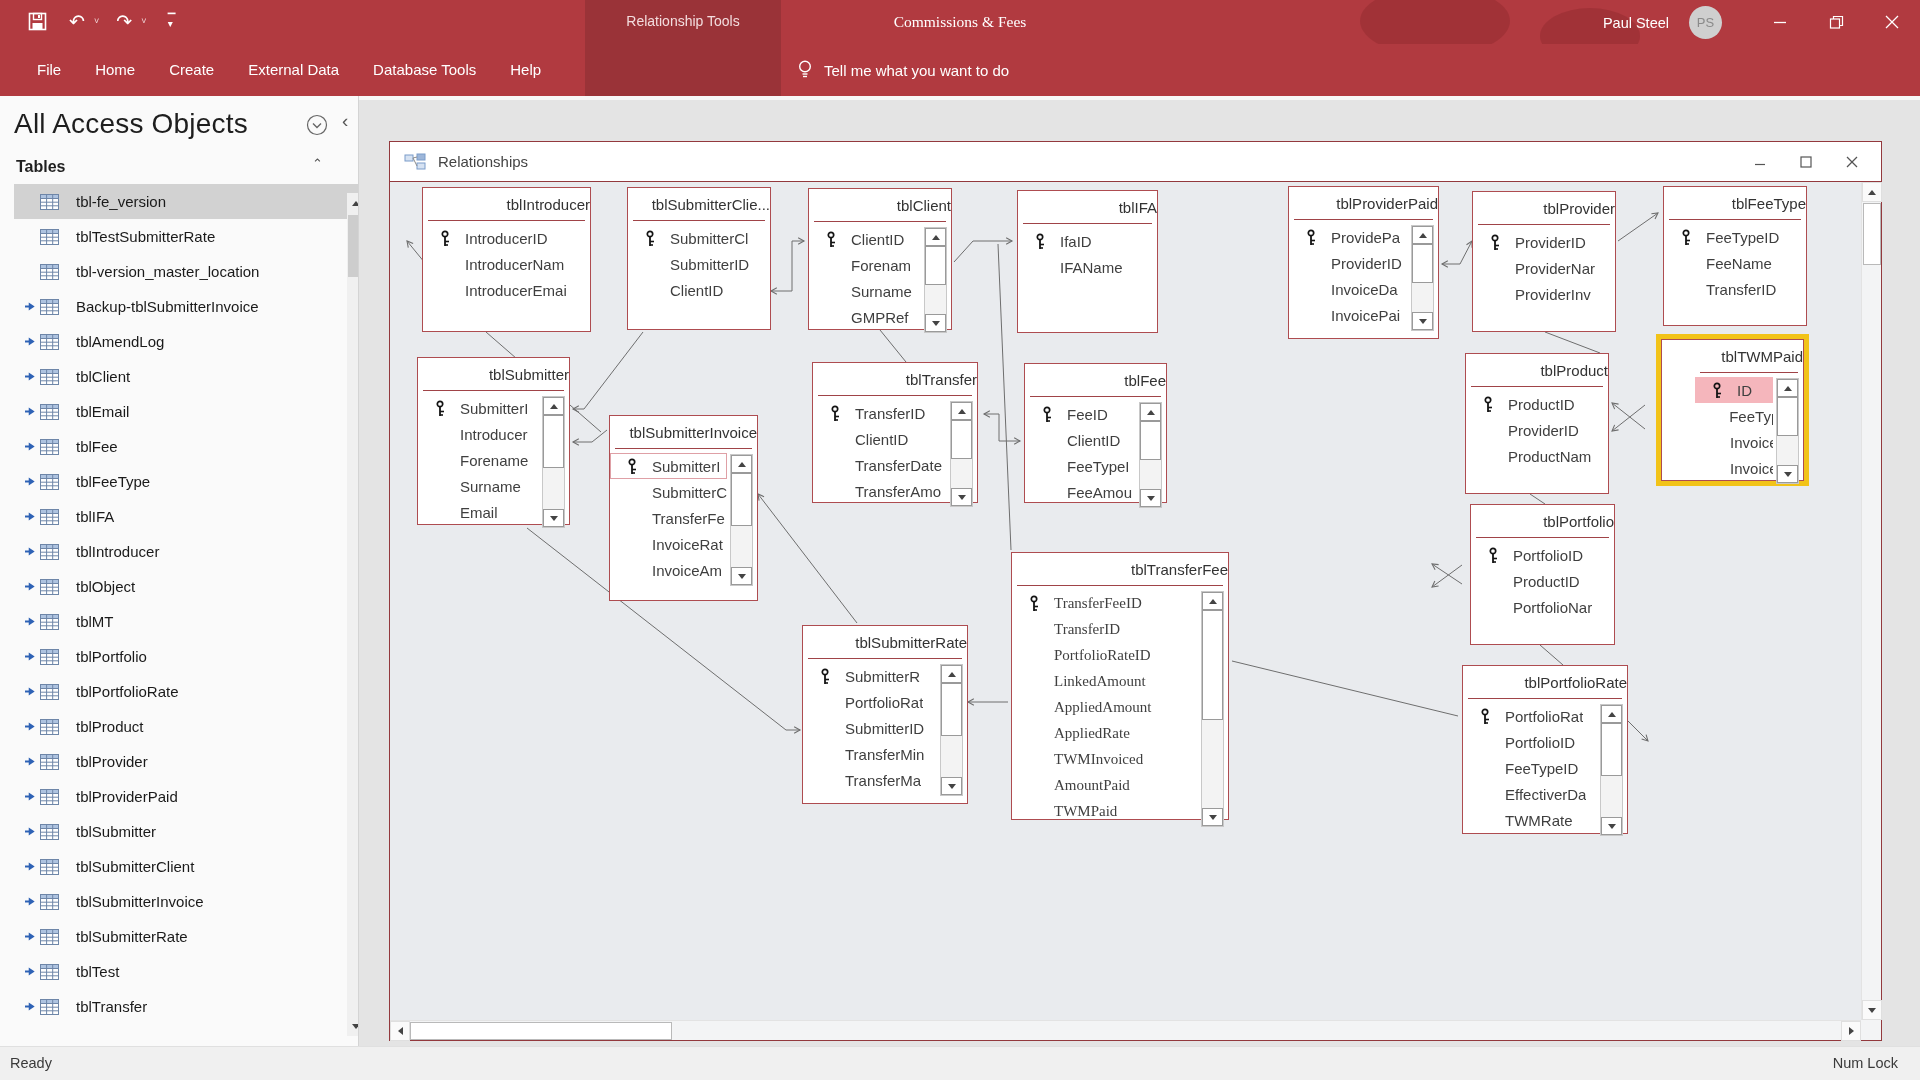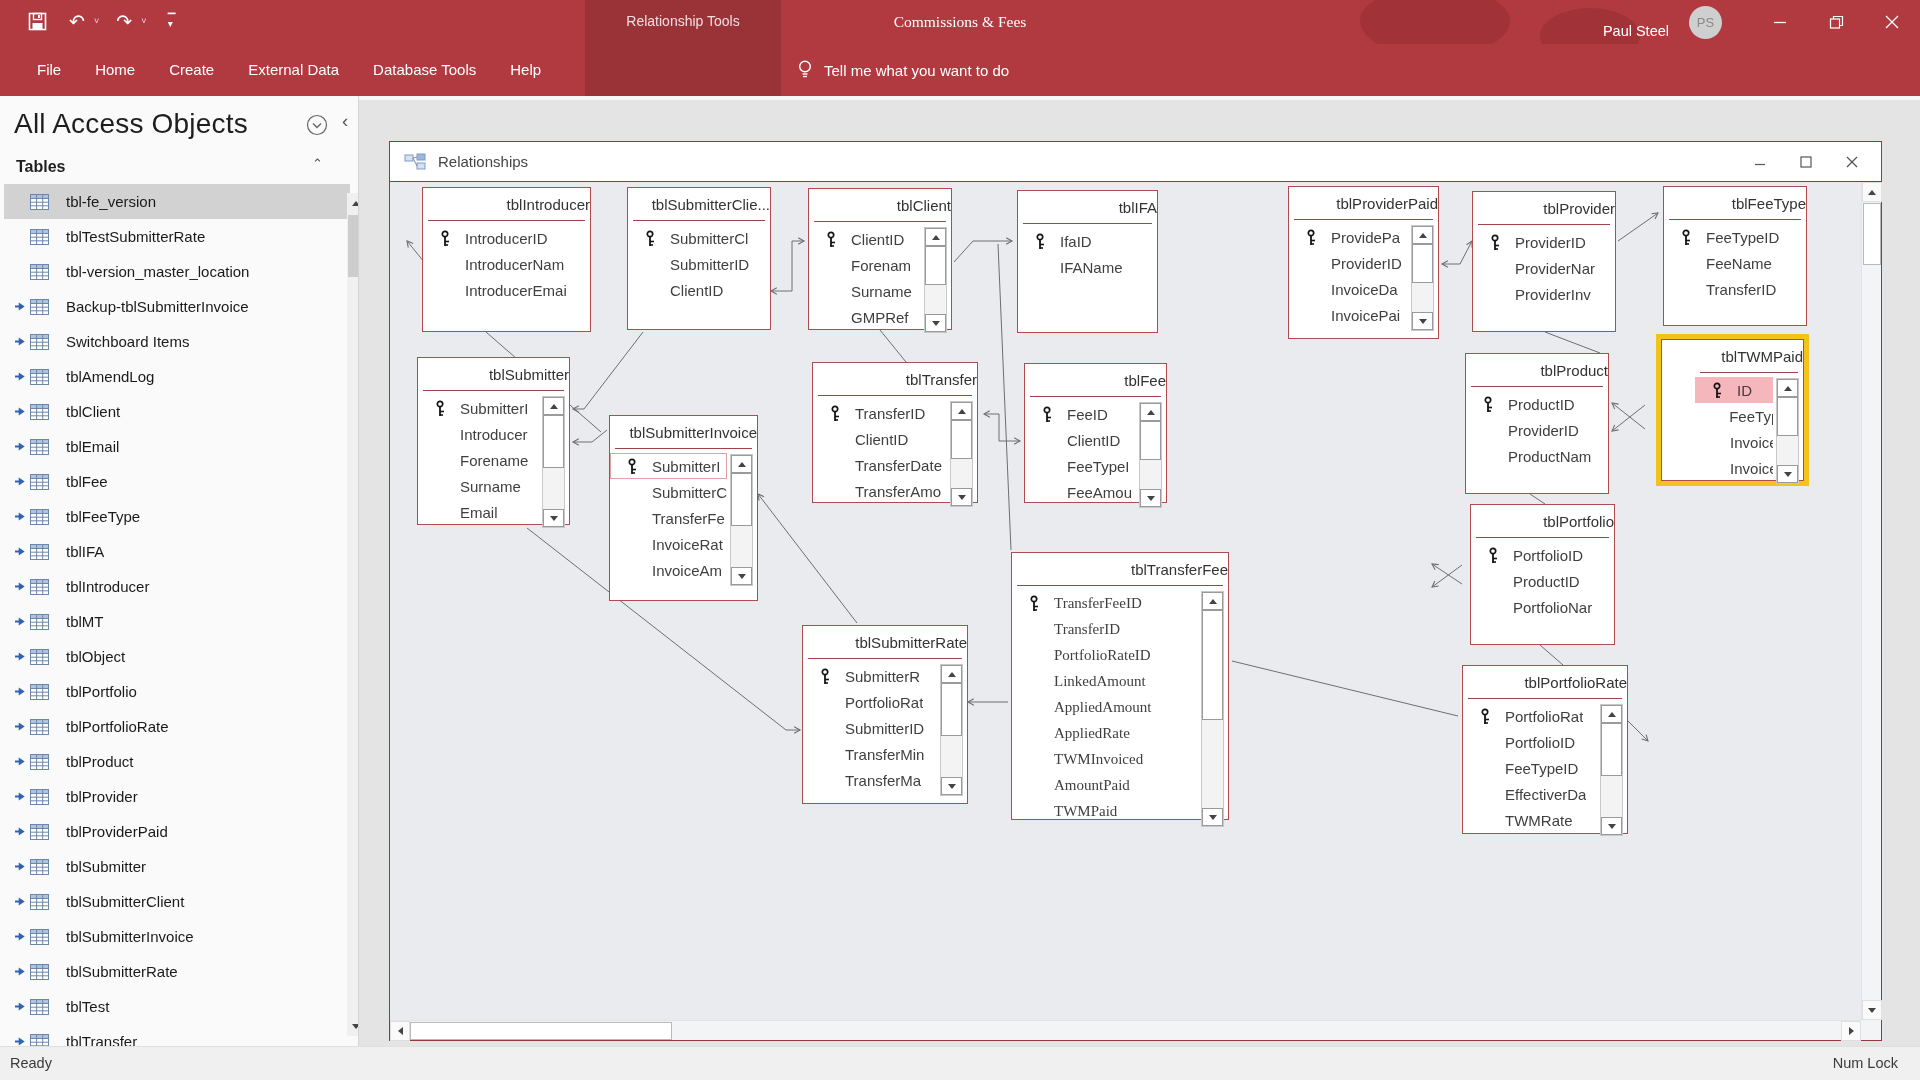--- a/index.html
+++ b/index.html
@@ -9,41 +9,41 @@
   
   .titlebar { position:absolute; left:0; top:0; width:1920px; height:44px; background:#B13A40; z-index:30; }
   .tabrow   { position:absolute; left:0; top:44px; width:1920px; height:52px; background:#B13A40; z-index:30; }
   .contextual-region { position:absolute; left:585px; top:0; width:196px; height:96px; background:#9A3338; z-index:31; }
   .contextual-label { position:absolute; left:0; top:13px; width:100%; text-align:center;
     color:#F3DDDE; font-size:14px; }
   .doc-title { position:absolute; left:860px; top:13px; width:200px; text-align:center; color:#fff; font-size:15.5px; z-index:32;font-family:Liberation Serif, serif;}
   .qat { position:absolute; left:22px; top:6px; display:flex; align-items:center; gap:10px; z-index:33; color:#fff; }
   .qat .qbtn { width:30px; height:30px; display:flex; align-items:center; justify-content:center; font-size:19px; color:#fff; }
   .qat .chev { font-size:9px; color:#F0D8D9; margin-left:-8px; }
-  .userblock { position:absolute; right:198px; top:6px; display:flex; align-items:flex-end; gap:20px; z-index:33; }
+  .userblock { position:absolute; right:198px; top:6px; display:flex; align-items:center; gap:20px; z-index:33; }
   .username { color:#fff; font-size:14.5px; }
   .avatar { width:33px; height:33px; border-radius:50%; background:#CFCFCF; color:#8A8A8A;
     display:flex; align-items:center; justify-content:center; font-size:13px; }
   .winctl { position:absolute; right:0; top:0; display:flex; z-index:34; }
   .winctl .wbtn { width:56px; height:44px; display:flex; align-items:center; justify-content:center; }
   .blob { position:absolute; border-radius:50%; background:rgba(125,33,38,0.30); z-index:31; }
   .tabs { position:absolute; left:20px; top:0; height:52px; display:flex; align-items:center; z-index:32; }
   .tab { padding:0 17px; height:52px; line-height:52px; color:#fff; font-size:15px; white-space:nowrap; }
   .tab.active { background:transparent; } 
   .tellme { position:absolute; left:796px; top:0; height:52px; display:flex; align-items:center; gap:10px; z-index:32; color:#fff; font-size:15px;}
   .ribbon-edge { position:absolute; left:0; top:96px; width:1920px; height:4px; background:#F7F7F7; z-index:5; }
 
   
   .sidebar { position:absolute; left:0; top:96px; width:359px; height:950px; background:#FAFAFA;
     border-right:1px solid #D4D4D4; z-index:10; overflow:hidden; }
   .sb-header { position:absolute; left:14px; top:12px; font-size:28px; color:#1E1E1E; letter-spacing:0.2px; }
   .sb-hdr-ico { position:absolute; top:18px; color:#555; }
   .sb-group { position:absolute; left:16px; top:62px; font-size:16px; font-weight:bold; color:#1F1F1F; }
   .sb-group-chev { position:absolute; left:312px; top:60px; color:#555; font-size:13px; }
-  .nav-list { position:absolute; left:4px; top:88px; width:346px; }
+  .nav-list { position:absolute; left:14px; top:88px; width:346px; }
   .nav-item { height:35px; display:flex; align-items:center; position:relative; }
   .nav-item.sel { background:#D2D2D2; }
   .nav-item .larrow { position:absolute; left:11px; width:12px; display:flex; }
   .nav-item .ticon { position:absolute; left:26px; display:flex; }
   .nav-item .nav-label { position:absolute; left:62px; font-size:15px; color:#1A1A1A; white-space:nowrap; }
   .sb-scroll { position:absolute; left:347px; top:97px; width:17px; height:843px; background:#F0F0F0; }
   .sb-scroll .sbtn { position:absolute; left:0; width:17px; height:20px; display:flex; align-items:center; justify-content:center; background:#F0F0F0;}
   .sb-thumb { position:absolute; left:1px; top:22px; width:15px; height:62px; background:#CDCDCD; }
 
   
@@ -250,38 +250,20 @@
         <span class="ticon">
           <svg width="19" height="16" viewBox="0 0 19 16">
             <rect x="0.5" y="0.5" width="18" height="15" fill="#fff" stroke="#6E86A8"></rect>
             <rect x="0.5" y="0.5" width="18" height="4" fill="#AEC3E0" stroke="#6E86A8"></rect>
             <line x1="6.6" y1="0.5" x2="6.6" y2="15.5" stroke="#6E86A8"></line>
             <line x1="12.7" y1="0.5" x2="12.7" y2="15.5" stroke="#6E86A8"></line>
             <line x1="0.5" y1="8.2" x2="18.5" y2="8.2" stroke="#6E86A8"></line>
             <line x1="0.5" y1="11.8" x2="18.5" y2="11.8" stroke="#6E86A8"></line>
           </svg>
         </span>
-        <span class="nav-label">Switchboard Items</span>
-      </div>
-      <div class="nav-item">
-        <span class="larrow">
-          <svg width="11" height="11" viewBox="0 0 10 10">
-            <path d="M0,4 h3.4 v-2.6 l5.4,3.6 -5.4,3.6 v-2.6 h-3.4 z" fill="#2E62B5"></path>
-          </svg>
-        </span>
-        <span class="ticon">
-          <svg width="19" height="16" viewBox="0 0 19 16">
-            <rect x="0.5" y="0.5" width="18" height="15" fill="#fff" stroke="#6E86A8"></rect>
-            <rect x="0.5" y="0.5" width="18" height="4" fill="#AEC3E0" stroke="#6E86A8"></rect>
-            <line x1="6.6" y1="0.5" x2="6.6" y2="15.5" stroke="#6E86A8"></line>
-            <line x1="12.7" y1="0.5" x2="12.7" y2="15.5" stroke="#6E86A8"></line>
-            <line x1="0.5" y1="8.2" x2="18.5" y2="8.2" stroke="#6E86A8"></line>
-            <line x1="0.5" y1="11.8" x2="18.5" y2="11.8" stroke="#6E86A8"></line>
-          </svg>
-        </span>
         <span class="nav-label">tblAmendLog</span>
       </div>
       <div class="nav-item">
         <span class="larrow">
           <svg width="11" height="11" viewBox="0 0 10 10">
             <path d="M0,4 h3.4 v-2.6 l5.4,3.6 -5.4,3.6 v-2.6 h-3.4 z" fill="#2E62B5"></path>
           </svg>
         </span>
         <span class="ticon">
           <svg width="19" height="16" viewBox="0 0 19 16">
@@ -394,39 +376,39 @@
         <span class="ticon">
           <svg width="19" height="16" viewBox="0 0 19 16">
             <rect x="0.5" y="0.5" width="18" height="15" fill="#fff" stroke="#6E86A8"></rect>
             <rect x="0.5" y="0.5" width="18" height="4" fill="#AEC3E0" stroke="#6E86A8"></rect>
             <line x1="6.6" y1="0.5" x2="6.6" y2="15.5" stroke="#6E86A8"></line>
             <line x1="12.7" y1="0.5" x2="12.7" y2="15.5" stroke="#6E86A8"></line>
             <line x1="0.5" y1="8.2" x2="18.5" y2="8.2" stroke="#6E86A8"></line>
             <line x1="0.5" y1="11.8" x2="18.5" y2="11.8" stroke="#6E86A8"></line>
           </svg>
         </span>
+        <span class="nav-label">tblObject</span>
+      </div>
+      <div class="nav-item">
+        <span class="larrow">
+          <svg width="11" height="11" viewBox="0 0 10 10">
+            <path d="M0,4 h3.4 v-2.6 l5.4,3.6 -5.4,3.6 v-2.6 h-3.4 z" fill="#2E62B5"></path>
+          </svg>
+        </span>
+        <span class="ticon">
+          <svg width="19" height="16" viewBox="0 0 19 16">
+            <rect x="0.5" y="0.5" width="18" height="15" fill="#fff" stroke="#6E86A8"></rect>
+            <rect x="0.5" y="0.5" width="18" height="4" fill="#AEC3E0" stroke="#6E86A8"></rect>
+            <line x1="6.6" y1="0.5" x2="6.6" y2="15.5" stroke="#6E86A8"></line>
+            <line x1="12.7" y1="0.5" x2="12.7" y2="15.5" stroke="#6E86A8"></line>
+            <line x1="0.5" y1="8.2" x2="18.5" y2="8.2" stroke="#6E86A8"></line>
+            <line x1="0.5" y1="11.8" x2="18.5" y2="11.8" stroke="#6E86A8"></line>
+          </svg>
+        </span>
         <span class="nav-label">tblMT</span>
-      </div>
-      <div class="nav-item">
-        <span class="larrow">
-          <svg width="11" height="11" viewBox="0 0 10 10">
-            <path d="M0,4 h3.4 v-2.6 l5.4,3.6 -5.4,3.6 v-2.6 h-3.4 z" fill="#2E62B5"></path>
-          </svg>
-        </span>
-        <span class="ticon">
-          <svg width="19" height="16" viewBox="0 0 19 16">
-            <rect x="0.5" y="0.5" width="18" height="15" fill="#fff" stroke="#6E86A8"></rect>
-            <rect x="0.5" y="0.5" width="18" height="4" fill="#AEC3E0" stroke="#6E86A8"></rect>
-            <line x1="6.6" y1="0.5" x2="6.6" y2="15.5" stroke="#6E86A8"></line>
-            <line x1="12.7" y1="0.5" x2="12.7" y2="15.5" stroke="#6E86A8"></line>
-            <line x1="0.5" y1="8.2" x2="18.5" y2="8.2" stroke="#6E86A8"></line>
-            <line x1="0.5" y1="11.8" x2="18.5" y2="11.8" stroke="#6E86A8"></line>
-          </svg>
-        </span>
-        <span class="nav-label">tblObject</span>
       </div>
       <div class="nav-item">
         <span class="larrow">
           <svg width="11" height="11" viewBox="0 0 10 10">
             <path d="M0,4 h3.4 v-2.6 l5.4,3.6 -5.4,3.6 v-2.6 h-3.4 z" fill="#2E62B5"></path>
           </svg>
         </span>
         <span class="ticon">
           <svg width="19" height="16" viewBox="0 0 19 16">
             <rect x="0.5" y="0.5" width="18" height="15" fill="#fff" stroke="#6E86A8"></rect>

